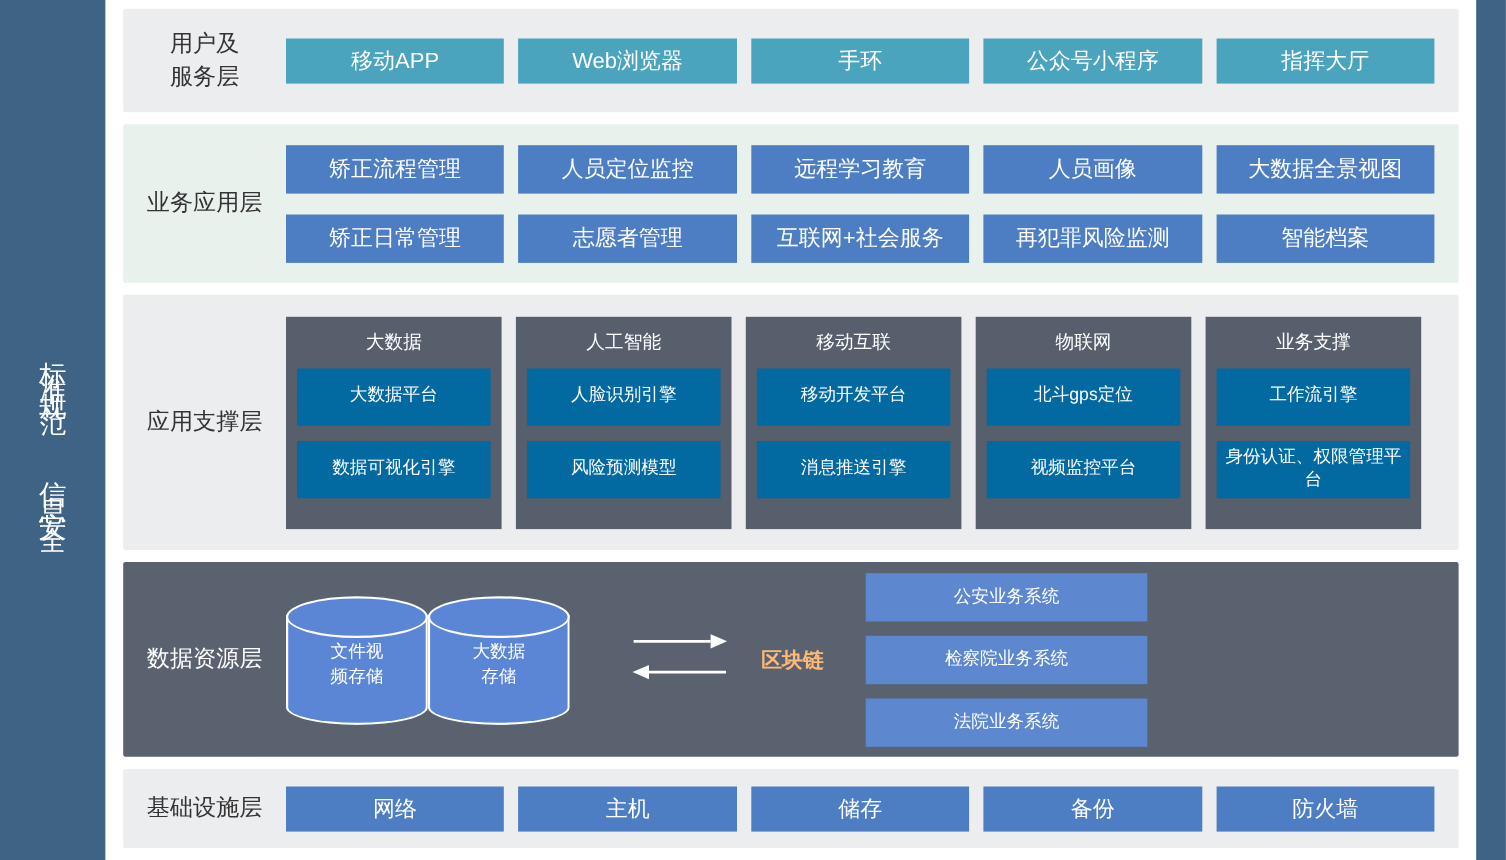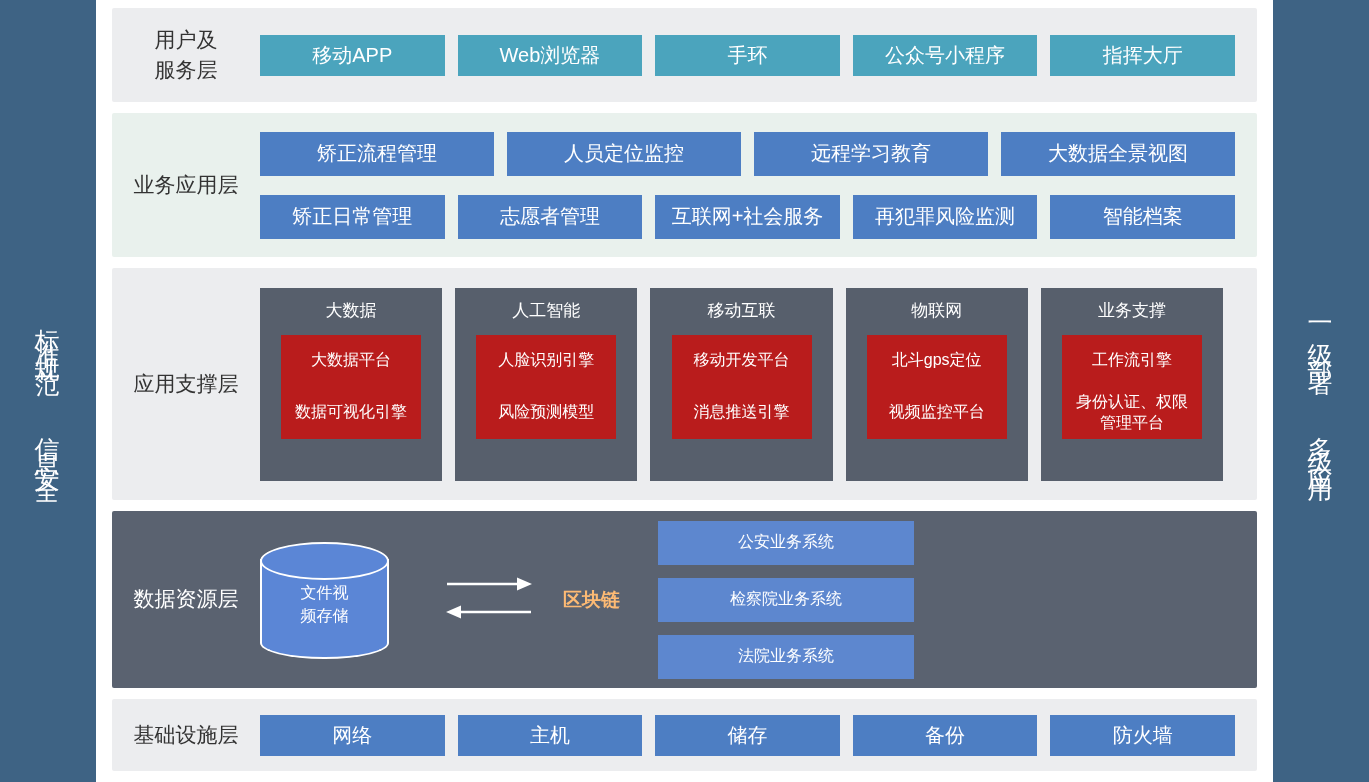--- a/index.html
+++ b/index.html
@@ -96,23 +96,24 @@
     flex: 1;
     height: 193px;
     background: #575f6c;
     display: flex;
     flex-direction: column;
     align-items: center;
     padding: 11px 10px 8px;
   }
   .card-title { color: #fff; font-size: 17px; margin-bottom: 13px; }
   .card-btn {
-    width: 140px;
+    width: 176px;
     min-height: 52px;
-    background: #b91c1c;
+    margin-bottom: 14px;
+    background: #0369a1;
     color: #fff;
     display: flex;
     align-items: center;
     justify-content: center;
     text-align: center;
     font-size: 16px;
     line-height: 1.3;
     padding: 4px 8px;
   }
 
@@ -207,20 +208,21 @@
       </div>
     </section>
 
     <section class="layer layer-business">
       <div class="layer-label">业务应用层</div>
       <div class="rows">
         <div class="btn-row">
           <div class="btn blue">矫正流程管理</div>
           <div class="btn blue">人员定位监控</div>
           <div class="btn blue">远程学习教育</div>
+          <div class="btn blue">人员画像</div>
           <div class="btn blue">大数据全景视图</div>
         </div>
         <div class="btn-row">
           <div class="btn blue">矫正日常管理</div>
           <div class="btn blue">志愿者管理</div>
           <div class="btn blue">互联网+社会服务</div>
           <div class="btn blue">再犯罪风险监测</div>
           <div class="btn blue">智能档案</div>
         </div>
       </div>
@@ -255,20 +257,23 @@
           <div class="card-btn">身份认证、权限管理平台</div>
         </div>
       </div>
     </section>
 
     <section class="layer layer-data">
       <div class="layer-label">数据资源层</div>
       <div class="cylinders">
         <div class="cyl">
           <div class="cyl-text">文件视频存储</div>
+        </div>
+        <div class="cyl">
+          <div class="cyl-text">大数据存储</div>
         </div>
       </div>
       <div class="arrows">
         <svg width="88" height="52" viewBox="0 0 88 52" xmlns="http://www.w3.org/2000/svg">
           <line x1="2" y1="12" x2="72" y2="12" stroke="#ffffff" stroke-width="2.5"></line>
           <polygon points="72,5.5 87,12 72,18.5" fill="#ffffff"></polygon>
           <line x1="16" y1="40" x2="86" y2="40" stroke="#ffffff" stroke-width="2.5"></line>
           <polygon points="16,33.5 1,40 16,46.5" fill="#ffffff"></polygon>
         </svg>
       </div>

